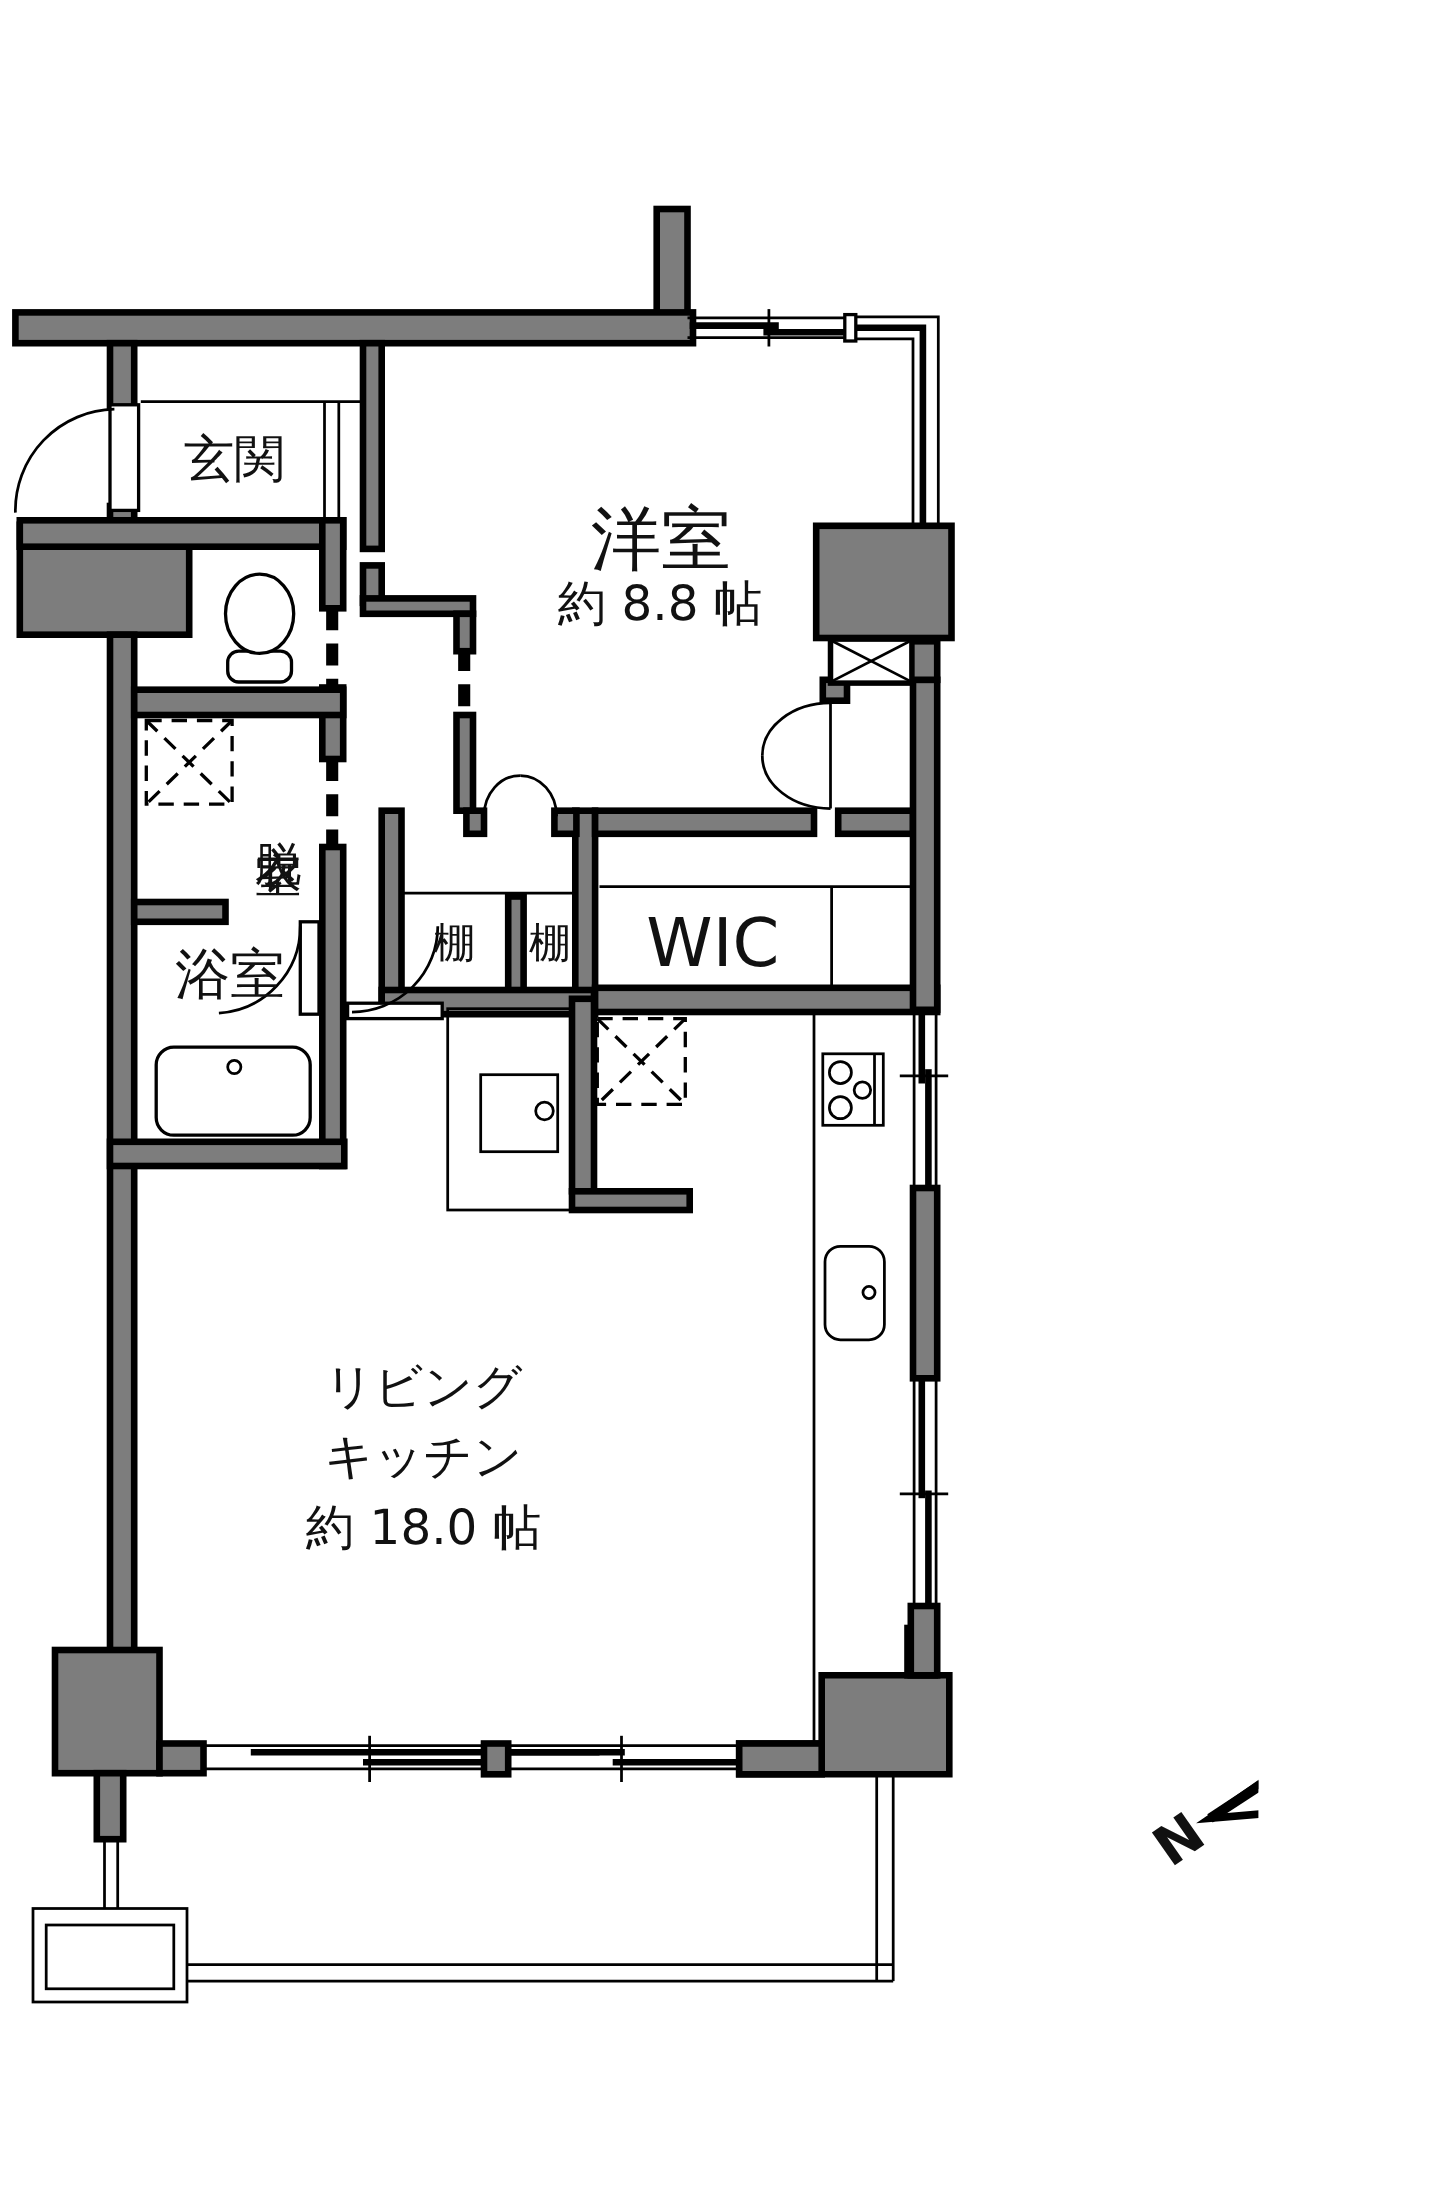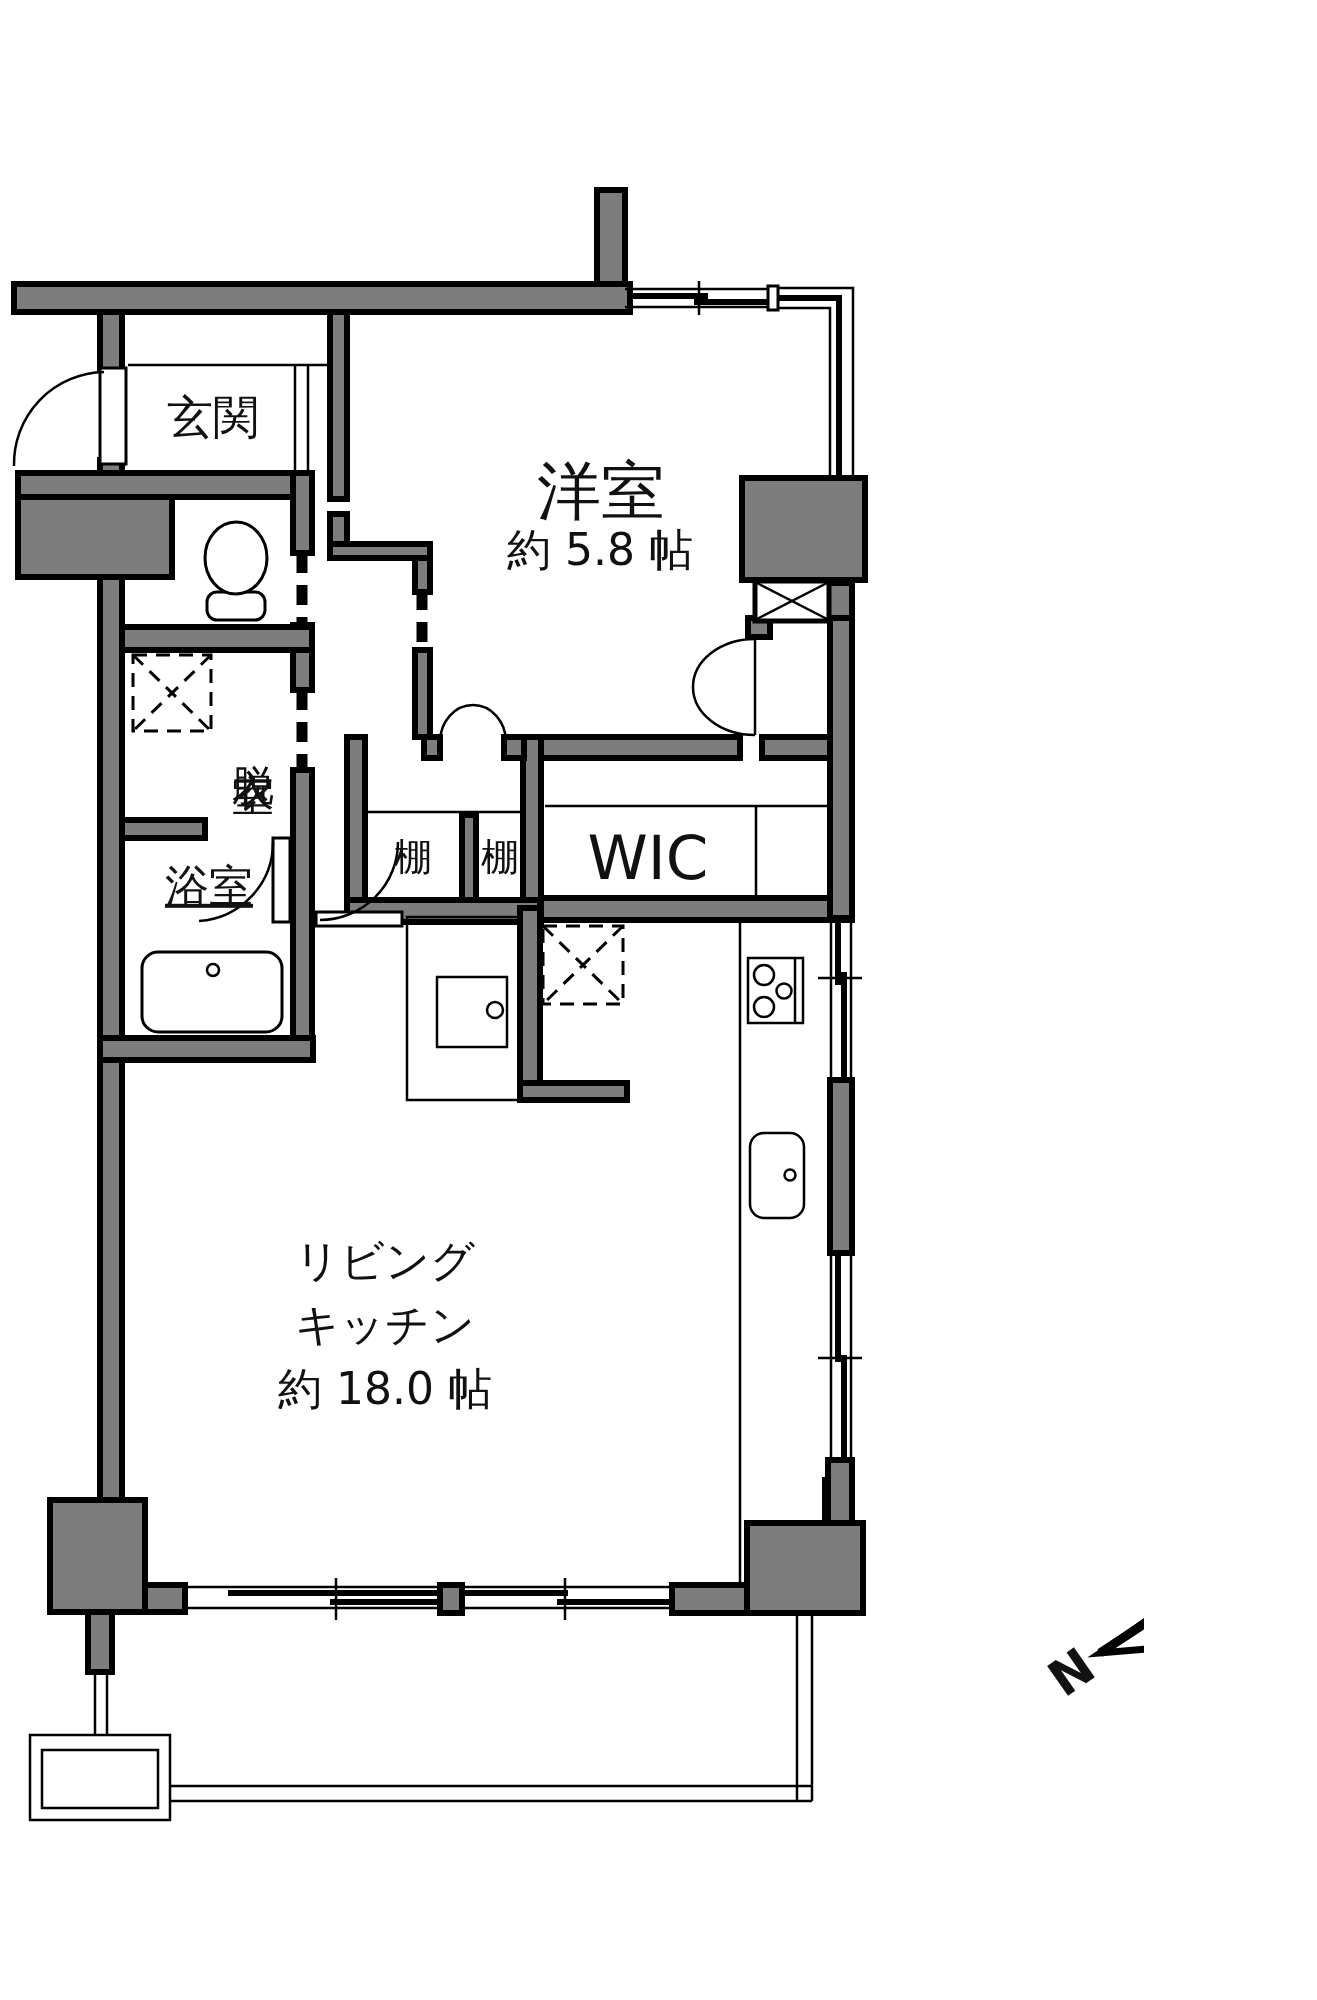--- a/index.html
+++ b/index.html
@@ -5,21 +5,21 @@
   html,body{margin:0;padding:0;background:#fff;}
   .plan{position:relative;width:1144px;height:2000px;background:#fff;overflow:hidden;
         font-family:"DejaVu Sans",sans-serif;}
   .plan svg{position:absolute;left:0;top:0;}
   .lbl{position:absolute;color:#111;white-space:nowrap;transform:translate(-50%,-50%);
        text-align:center;line-height:1.1;}
   .lbl-genkan{left:213px;top:417px;font-size:46px;}
   .lbl-yoshitsu{left:601px;top:491px;font-size:64px;}
   .lbl-yoshitsu-size{left:600px;top:550px;font-size:44px;}
   .lbl-datsui{left:253px;top:737px;font-size:42px;writing-mode:vertical-rl;letter-spacing:4px;}
-  .lbl-bath{left:209px;top:886px;font-size:44px;text-decoration:underline;}
+  .lbl-bath{left:209px;top:886px;font-size:50px;}
   .lbl-tana1{left:413px;top:858px;font-size:38px;}
   .lbl-tana2{left:500px;top:858px;font-size:38px;}
   .lbl-wic{left:648px;top:858px;font-size:61px;}
   .lbl-ldk{left:385px;top:1325px;font-size:44px;line-height:1.45;}
   .lbl-north{left:1072px;top:1673px;font-size:50px;font-weight:bold;
              transform:translate(-50%,-50%) rotate(-35deg);}
   .wall{fill:#7d7d7d;stroke:#000;stroke-width:6;}
   .thin{stroke:#000;stroke-width:2.5;fill:none;}
   .thick{stroke:#000;stroke-width:6;fill:none;}
   .fix{fill:#fff;stroke:#000;stroke-width:3;}
@@ -212,21 +212,21 @@
   <g>
     <line class="comp" x1="1294" y1="1526" x2="1100" y2="1653" stroke-width="9"></line>
     <line class="comp" x1="1225" y1="1549" x2="1245" y2="1580" stroke-width="7"></line>
     <line class="comp" x1="1157" y1="1593" x2="1177" y2="1624" stroke-width="7"></line>
     <path class="comp" d="M1100,1653 L1176,1600 L1160,1648 Z" stroke-width="7"></path>
   </g>
 </svg>
 
   <div class="lbl lbl-genkan">玄関</div>
   <div class="lbl lbl-yoshitsu">洋室</div>
-  <div class="lbl lbl-yoshitsu-size">約 5.8 帖</div>
+  <div class="lbl lbl-yoshitsu-size">約 8.8 帖</div>
   <div class="lbl lbl-datsui">脱衣室</div>
   <div class="lbl lbl-bath">浴室</div>
   <div class="lbl lbl-tana1">棚</div>
   <div class="lbl lbl-tana2">棚</div>
   <div class="lbl lbl-wic">WIC</div>
   <div class="lbl lbl-ldk">
     <div>リビング</div>
     <div>キッチン</div>
     <div>約 18.0 帖</div>
   </div>

